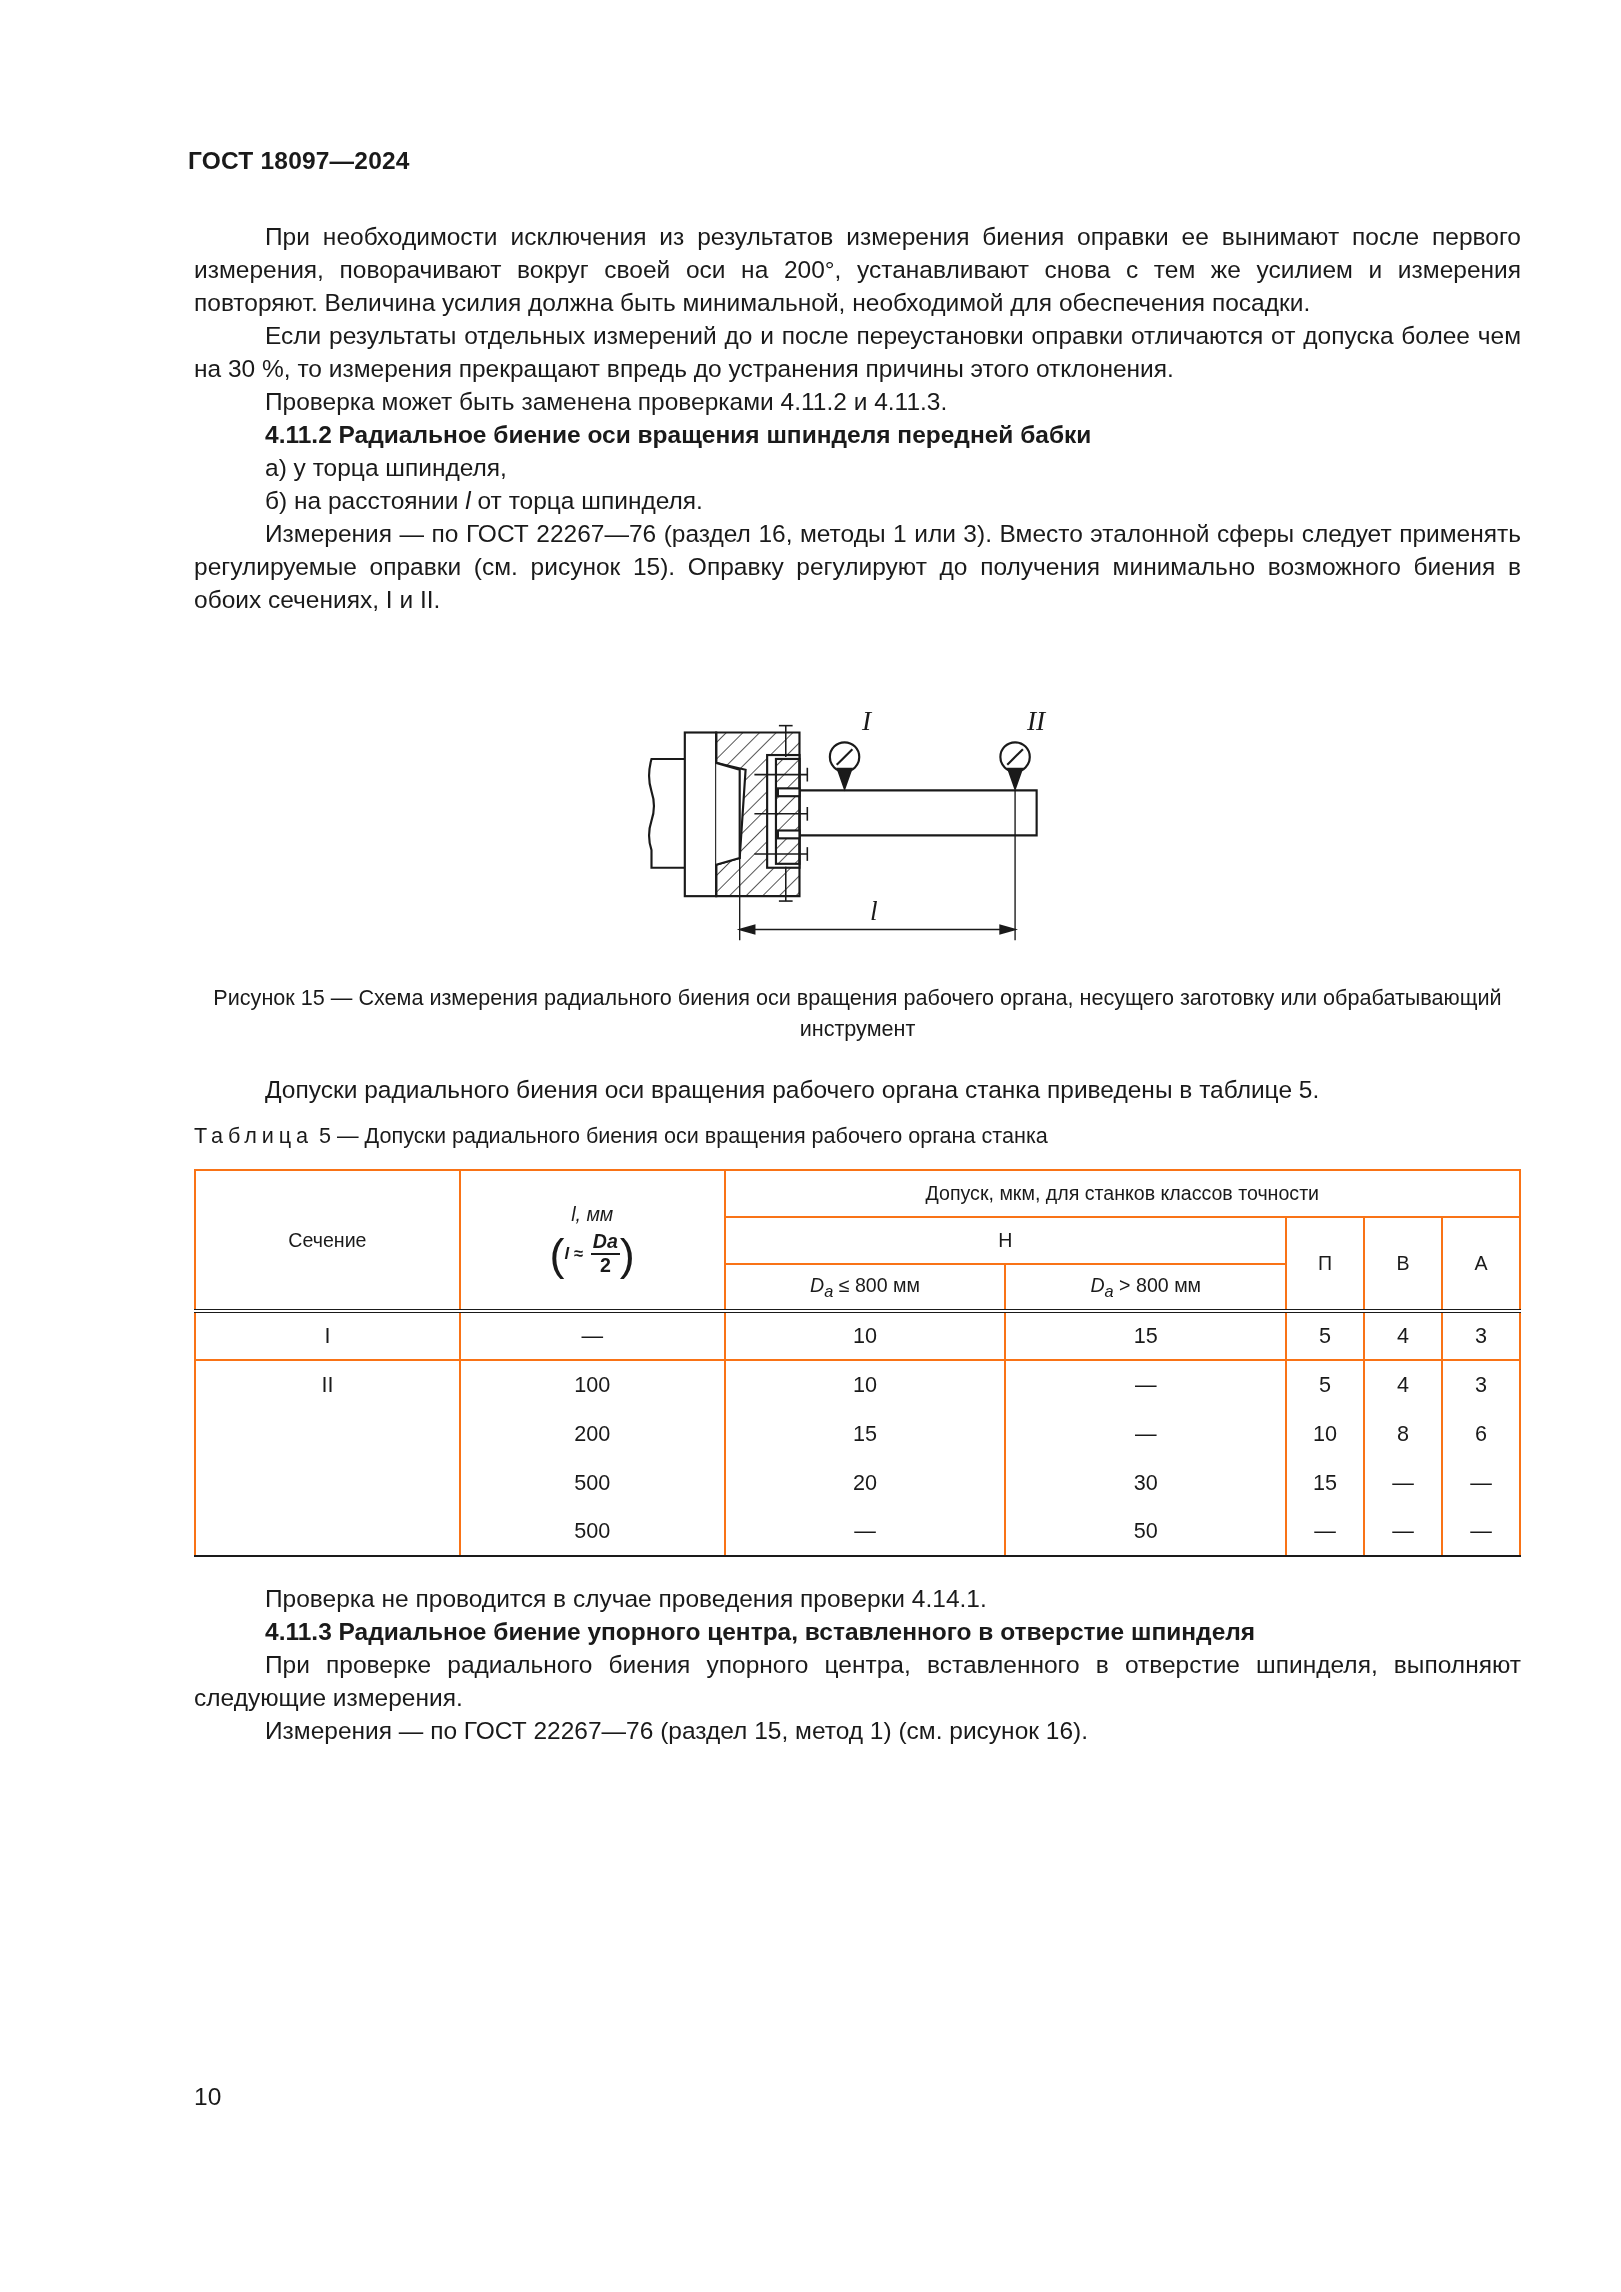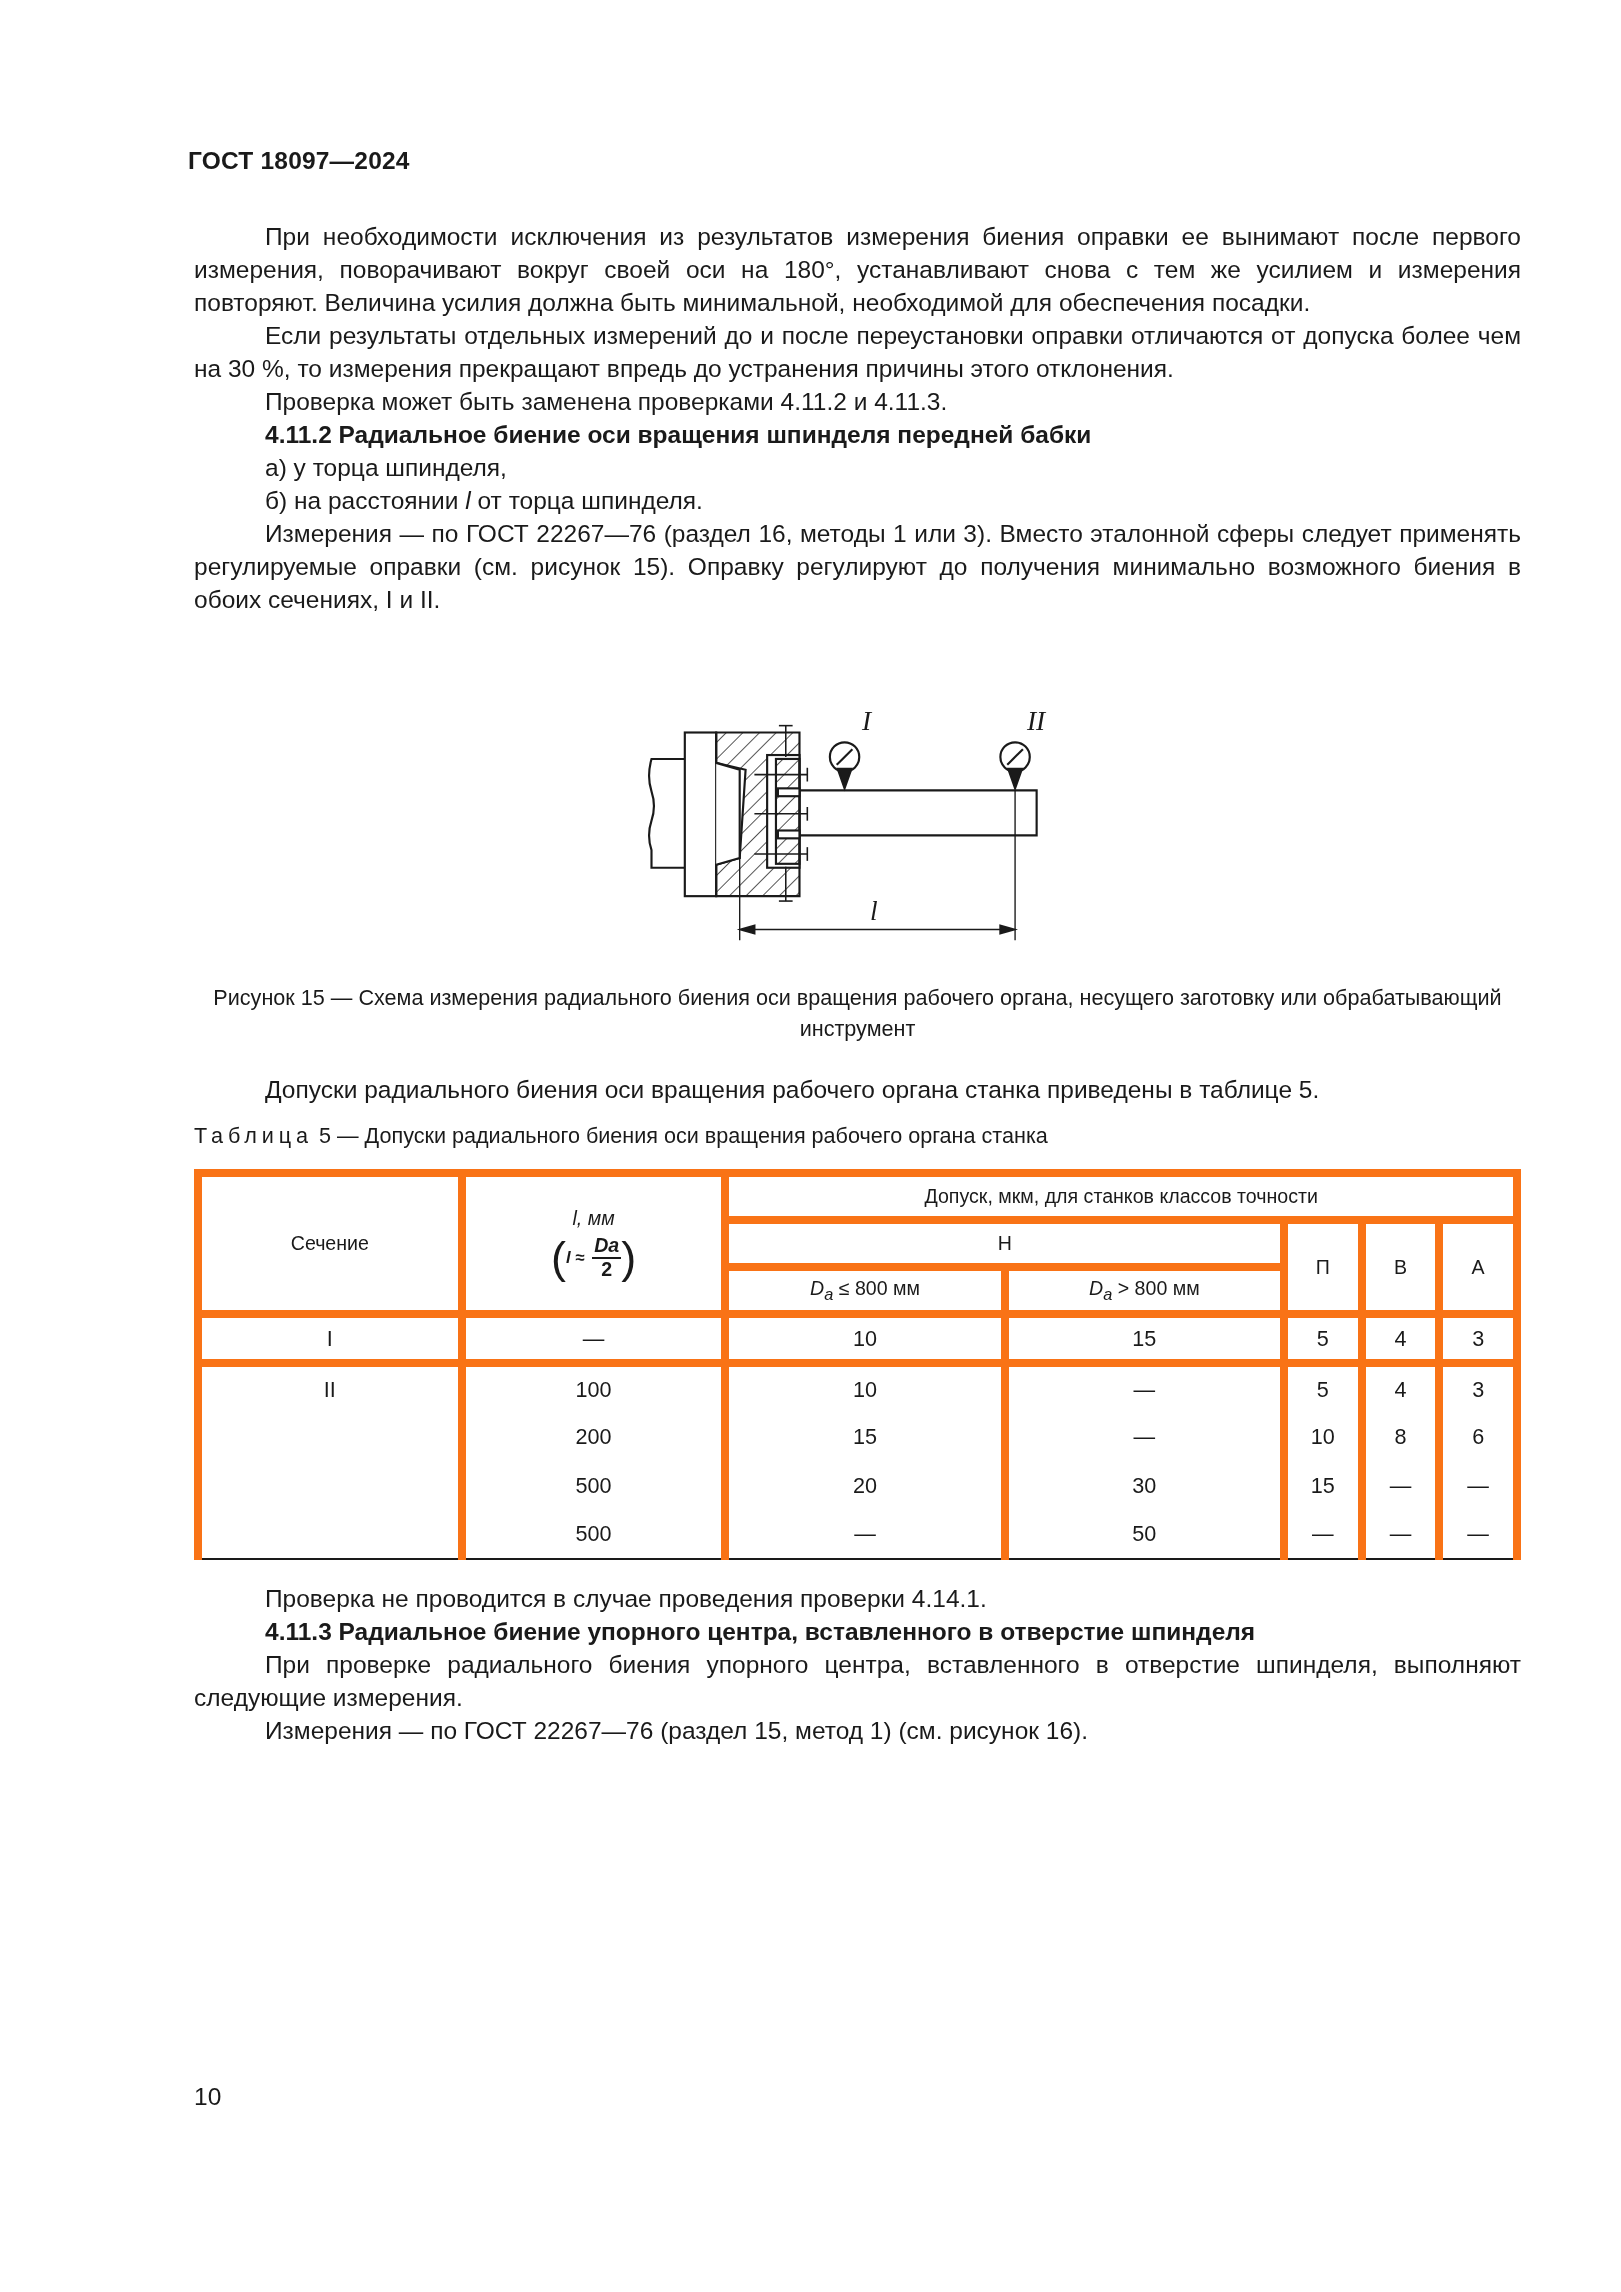--- a/index.html
+++ b/index.html
@@ -10,40 +10,40 @@
   .text { position: absolute; left: 194px; width: 1327px; font-size: 24.5px; line-height: 33px; }
   .p { margin: 0; text-align: justify; text-align-last: left; }
   .ind { text-indent: 71px; }
   .b { font-weight: bold; }
   .it { font-style: italic; }
   .figure { position: absolute; left: 627px; top: 698px; width: 441px; height: 265px; }
   .caption { position: absolute; left: 194px; width: 1327px; top: 982px; font-size: 21.6px; line-height: 31px; text-align: center; }
   .tcap { position: absolute; left: 194px; top: 1123px; font-size: 21.6px; }
   .spaced { letter-spacing: 4.9px; }
   table.t { position: absolute; left: 194px; top: 1169px; width: 1327px; border-collapse: collapse; font-size: 21.6px; }
-  table.t td { border: 8px solid #f97316; text-align: center; padding: 0; }
+  table.t td { border: 2px solid #f97316; text-align: center; padding: 0; }
   table.t .h { font-size: 19.6px; }
   .nob { border-top: none !important; border-bottom: none !important; }
   .dbl { border-bottom: 4.9px double #1a1a1a !important; }
   .frac { display: inline-flex; align-items: center; font-size: 19.6px; }
   .paren { font-size: 45px; font-weight: 200; line-height: 1; }
   .fr { display: inline-flex; flex-direction: column; align-items: center; margin-left: 7.8px; font-weight: bold; font-style: italic; }
   .fr .num { border-bottom: 2px solid #1a1a1a; padding: 0 2px; line-height: 21.6px; }
   .fr .den { line-height: 21.6px; font-style: normal; }
   .pagenum { position: absolute; left: 194px; top: 2083px; font-size: 24.5px; }
 </style>
 </head>
 <body>
 
 <div class="page">
 
   <div class="header">ГОСТ 18097—2024</div>
 
   <div class="text" style="top:220px;">
-    <p class="p ind">При необходимости исключения из результатов измерения биения оправки ее вынимают после первого измерения, поворачивают вокруг своей оси на 180°, устанавливают снова с тем же усилием и измерения повторяют. Величина усилия должна быть минимальной, необходимой для обеспечения посадки.</p>
+    <p class="p ind">При необходимости исключения из результатов измерения биения оправки ее вынимают после первого измерения, поворачивают вокруг своей оси на 200°, устанавливают снова с тем же усилием и измерения повторяют. Величина усилия должна быть минимальной, необходимой для обеспечения посадки.</p>
     <p class="p ind">Если результаты отдельных измерений до и после переустановки оправки отличаются от допуска более чем на 30 %, то измерения прекращают впредь до устранения причины этого отклонения.</p>
     <p class="p ind">Проверка может быть заменена проверками 4.11.2 и 4.11.3.</p>
     <p class="p ind b">4.11.2 Радиальное биение оси вращения шпинделя передней бабки</p>
     <p class="p ind">а) у торца шпинделя,</p>
     <p class="p ind"><span>б) на расстоянии </span><span class="it">l</span><span> от торца шпинделя.</span></p>
     <p class="p ind">Измерения — по ГОСТ 22267—76 (раздел 16, методы 1 или 3). Вместо эталонной сферы следует применять регулируемые оправки (см. рисунок 15). Оправку регулируют до получения минимально возможного биения в обоих сечениях, I и II.</p>
   </div>
 
   <div class="figure">
     <svg width="441" height="265" viewBox="0 0 450 270" xmlns="http://www.w3.org/2000/svg">

